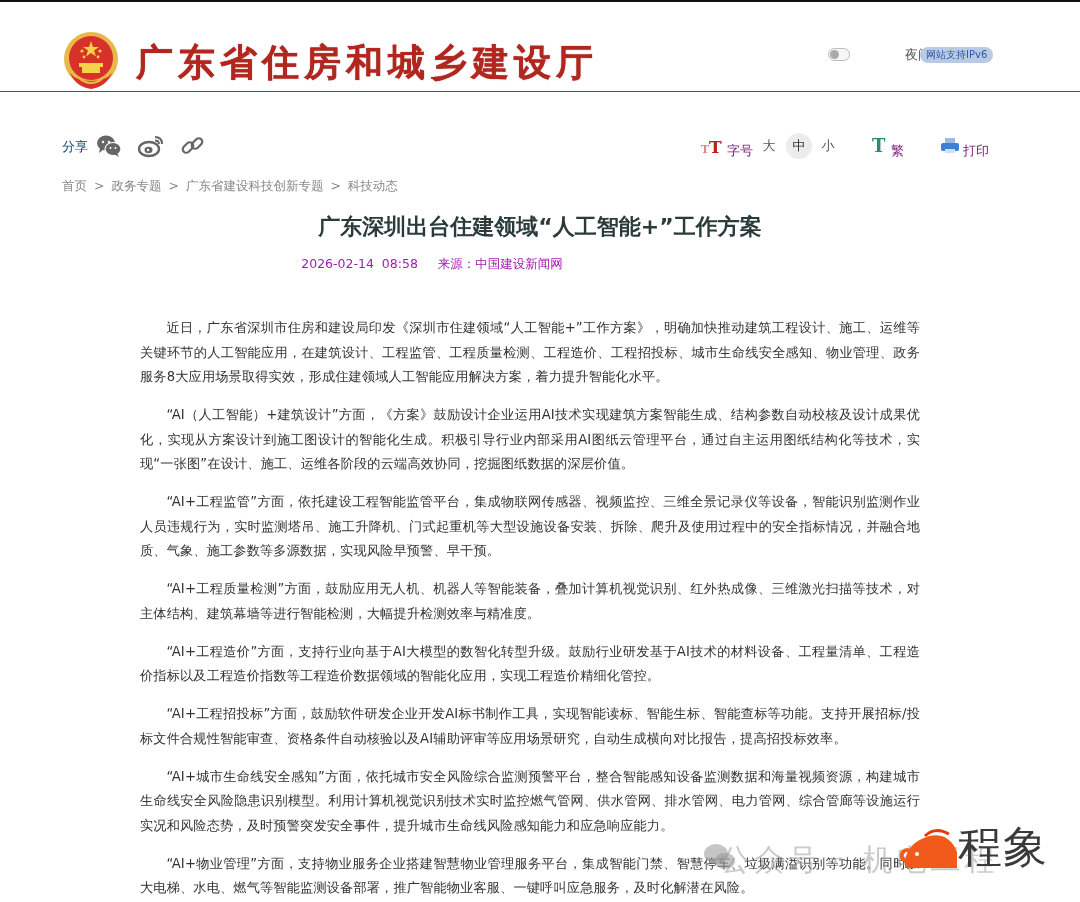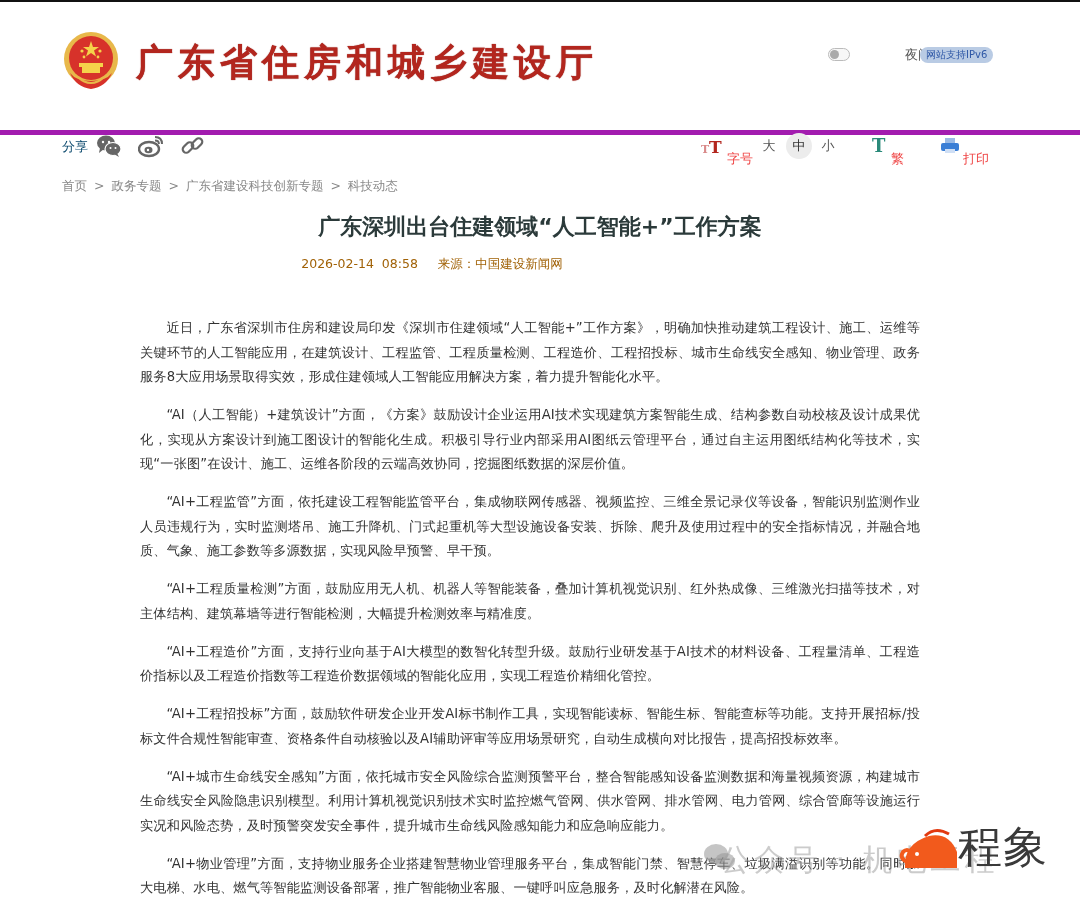--- a/index.html
+++ b/index.html
@@ -1,40 +1,40 @@
 <!DOCTYPE html>
 <html><head>
   <meta charset="utf-8">
   <style>
     * { margin: 0; padding: 0; box-sizing: border-box; }
     html, body { width: 1080px; height: 902px; overflow: hidden; background: #ffffff; }
     body { font-family: "DejaVu Sans", "Liberation Sans", sans-serif; color: #333; position: relative; }
 
-    .header { position: absolute; left: 0; top: 0; width: 1080px; height: 135px; background: #fff; border-bottom: 5px solid #a21caf; }
+    .header { position: absolute; left: 0; top: 0; width: 1080px; height: 92px; background: #fff; border-bottom: 1px solid #a21caf; }
     .topbar-line { position: absolute; left: 0; top: 0; width: 1080px; height: 2px; background: #111; }
     .emblem { position: absolute; left: 62px; top: 31px; width: 58px; height: 60px; }
     .site-title { position: absolute; left: 136px; top: 38px; font-size: 37px; font-weight: bold; color: #b3261e; letter-spacing: 5px; white-space: nowrap; text-shadow: 0 0 1px #8a1a14; }
 
     .night-toggle { position: absolute; left: 828px; top: 48px; width: 22px; height: 13px; border: 1px solid #bbb; border-radius: 7px; background: #f7f7f7; }
     .night-toggle .knob { position: absolute; left: 1px; top: 1px; width: 9px; height: 9px; border-radius: 50%; background: #aaa; }
     .night-label { position: absolute; left: 857px; top: 46px; font-size: 13px; color: #555; margin-left: 48px; }
     .ipv6-badge { position: absolute; left: 920px; top: 47px; height: 16px; padding: 0 6px; line-height: 16px; font-size: 10px; color: #2f58a6; background: #b9cbe4; border-radius: 8px; white-space: nowrap; }
 
     .share-label { position: absolute; left: 62px; top: 138px; font-size: 13px; color: #0c4a6e; }
     .share-icon { position: absolute; top: 134px; width: 26px; height: 24px; }
 
-    .tool { position: absolute; top: 150px; font-size: 13px; color: #ef4444; white-space: nowrap; }
+    .tool { position: absolute; top: 142px; font-size: 13px; color: #701a75; white-space: nowrap; }
     .size-opt { position: absolute; top: 133px; width: 26px; height: 26px; border-radius: 13px; text-align: center; line-height: 26px; font-size: 13px; color: #555; }
     .size-opt.active { background: #ececec; color: #333; }
 
     .breadcrumb { position: absolute; left: 62px; top: 178px; font-size: 12.5px; color: #888; white-space: nowrap; }
     .breadcrumb span { margin-right: 3px; text-align: center; }
 
     .article-title { position: absolute; left: 0; top: 212px; width: 1080px; text-align: center; font-size: 22px; font-weight: bold; color: #2b3a3a; }
-    .meta { position: absolute; left: 0; top: 256px; width: 864px; text-align: center; font-size: 12.5px; color: #a16207; white-space: pre; }
+    .meta { position: absolute; left: 0; top: 256px; width: 864px; text-align: center; font-size: 12.5px; color: #a21caf; white-space: pre; }
 
     .content { position: absolute; left: 140px; top: 316px; width: 780px; }
     .para { font-size: 13.2px; line-height: 24.5px; color: #333; text-indent: 2em; text-align: justify; margin-bottom: 13.5px; letter-spacing: 0.15px; }
 
     .watermark { position: absolute; left: 720px; top: 840px; font-size: 30px; color: rgba(160,160,160,0.55); white-space: nowrap; letter-spacing: 4px; pointer-events: none; }
     .wm-wechat { position: absolute; left: 703px; top: 842px; width: 34px; height: 30px; pointer-events: none; }
     .brand-logo { position: absolute; left: 895px; top: 822px; width: 160px; height: 56px; }
     .brand-text { position: absolute; left: 958px; top: 818px; font-size: 44px; font-weight: normal; color: #3a3a3a; letter-spacing: 1px; white-space: nowrap; }
   </style>
 </head>

